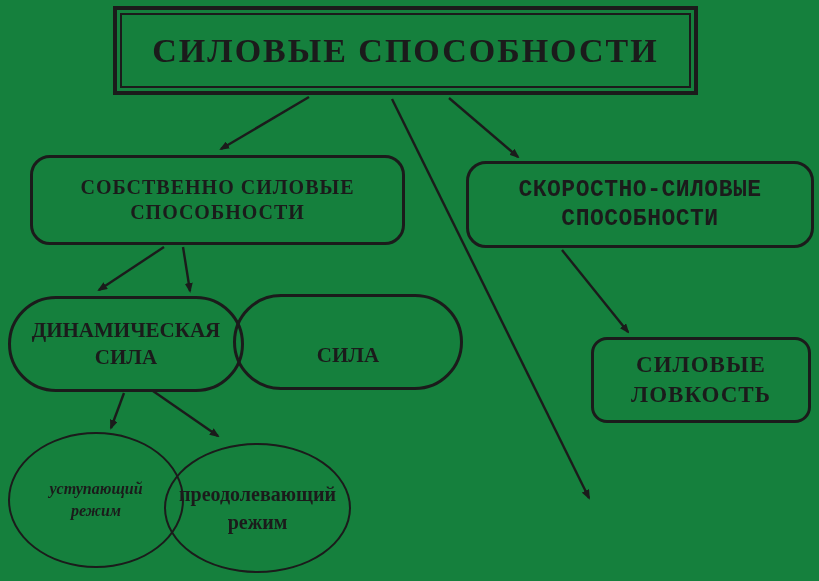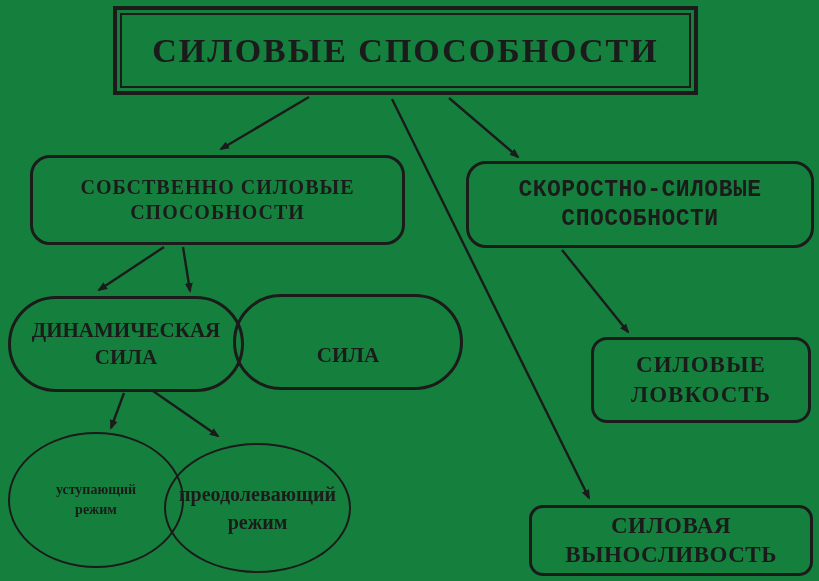--- a/index.html
+++ b/index.html
@@ -52,21 +52,21 @@
   .static-force { left: 233px; top: 294px; width: 230px; height: 96px;
                   font-size: 21px; line-height: 1.3; }
 
   .agility { left: 591px; top: 337px; width: 220px; height: 86px;
              border-radius: 16px; font-size: 23px; line-height: 1.3; letter-spacing: 1px; }
   .endurance { left: 529px; top: 505px; width: 284px; height: 71px;
              border-radius: 14px; font-size: 23px; line-height: 1.25; letter-spacing: 0.5px; }
 
   .ellipse { border: 2px solid #1b1b1b; border-radius: 50%; }
   .yielding { left: 8px; top: 432px; width: 176px; height: 136px;
-              font-size: 14px; line-height: 1.4; }
+              font-size: 16px; line-height: 1.4; font-style: italic; }
   .overcoming { left: 164px; top: 443px; width: 187px; height: 130px;
               font-size: 20px; line-height: 1.4; }
 
   .connectors {
     position: absolute; left: 0; top: 0;
     width: 819px; height: 581px;
     pointer-events: none;
   }
   .connectors line { stroke: #1b1b1b; stroke-width: 2.4; }
 </style>
@@ -125,26 +125,20 @@
     </div>
   </div>
 
   <div class="node box-rounded agility">
     <div class="label">
       <span>СИЛОВЫЕ</span><br>
       <span>ЛОВКОСТЬ</span>
     </div>
   </div>
 
-  <div class="node box-rounded endurance">
-    <div class="label">
-      <span>СИЛОВАЯ</span><br>
-      <span>ВЫНОСЛИВОСТЬ</span>
-    </div>
-  </div>
 
   <div class="node ellipse yielding">
     <div class="label">
       <span>уступающий</span><br>
       <span>режим</span>
     </div>
   </div>
 
   <div class="node ellipse overcoming">
     <div class="label">

